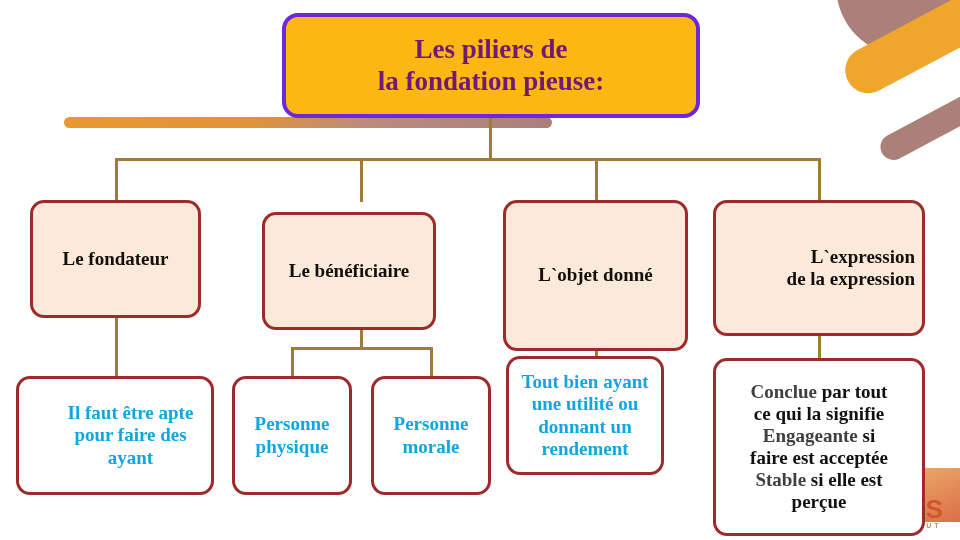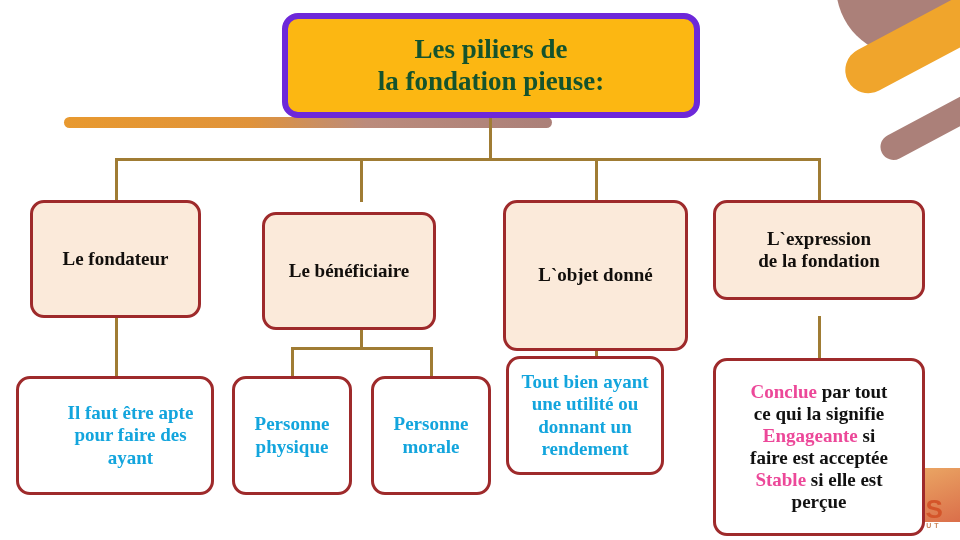--- a/index.html
+++ b/index.html
@@ -77,23 +77,23 @@
     box-sizing: border-box;
     display: flex;
     align-items: center;
     justify-content: center;
     text-align: center;
     line-height: 1.16;
   }
 
   .node-title {
     background: #fcb712;
-    border: 6px solid #6d28d9;
+    border: 4px solid #6d28d9;
     border-radius: 16px;
-    color: #14532d;
+    color: #701a75;
     font-weight: bold;
     font-size: 27px;
     z-index: 6;
   }
 
   .node-branch {
     background: #fbeada;
     border: 3px solid #9e2a2b;
     border-radius: 14px;
     color: #120f0c;
@@ -106,21 +106,21 @@
     background: #ffffff;
     border: 3px solid #9e2a2b;
     border-radius: 14px;
     color: #13a5dd;
     font-weight: bold;
     font-size: 19px;
     z-index: 5;
   }
 
   .node-leaf.mixed { color: #111111; }
-  .node-leaf.mixed .hl { color: #ec4899; }
+  .node-leaf.mixed .hl { color: #404040; }
 
   .node-inner {
     padding: 0 7px;
     width: 100%;
   }
 
   
   .watermark {
     position: absolute;
     left: 886px;
@@ -201,24 +201,24 @@
       <div>Le bénéficiaire</div>
     </div>
   </div>
 
   <div class="node node-branch" style="left:503px; top:200px; width:185px; height:151px;">
     <div class="node-inner">
       <div>L`objet donné</div>
     </div>
   </div>
 
-  <div class="node node-branch" style="left:713px; top:200px; width:212px; height:100px;">
+  <div class="node node-branch" style="left:713px; top:200px; width:212px; height:136px;text-align:right;">
     <div class="node-inner">
       <div>L`expression</div>
-      <div>de la fondation</div>
+      <div>de la expression</div>
     </div>
   </div>
 
   <div class="node node-leaf" style="left:16px; top:376px; width:198px; height:119px;padding-left:31px;">
     <div class="node-inner">
       <div>Il faut être apte</div>
       <div>pour faire des</div>
       <div>ayant</div>
     </div>
   </div>

